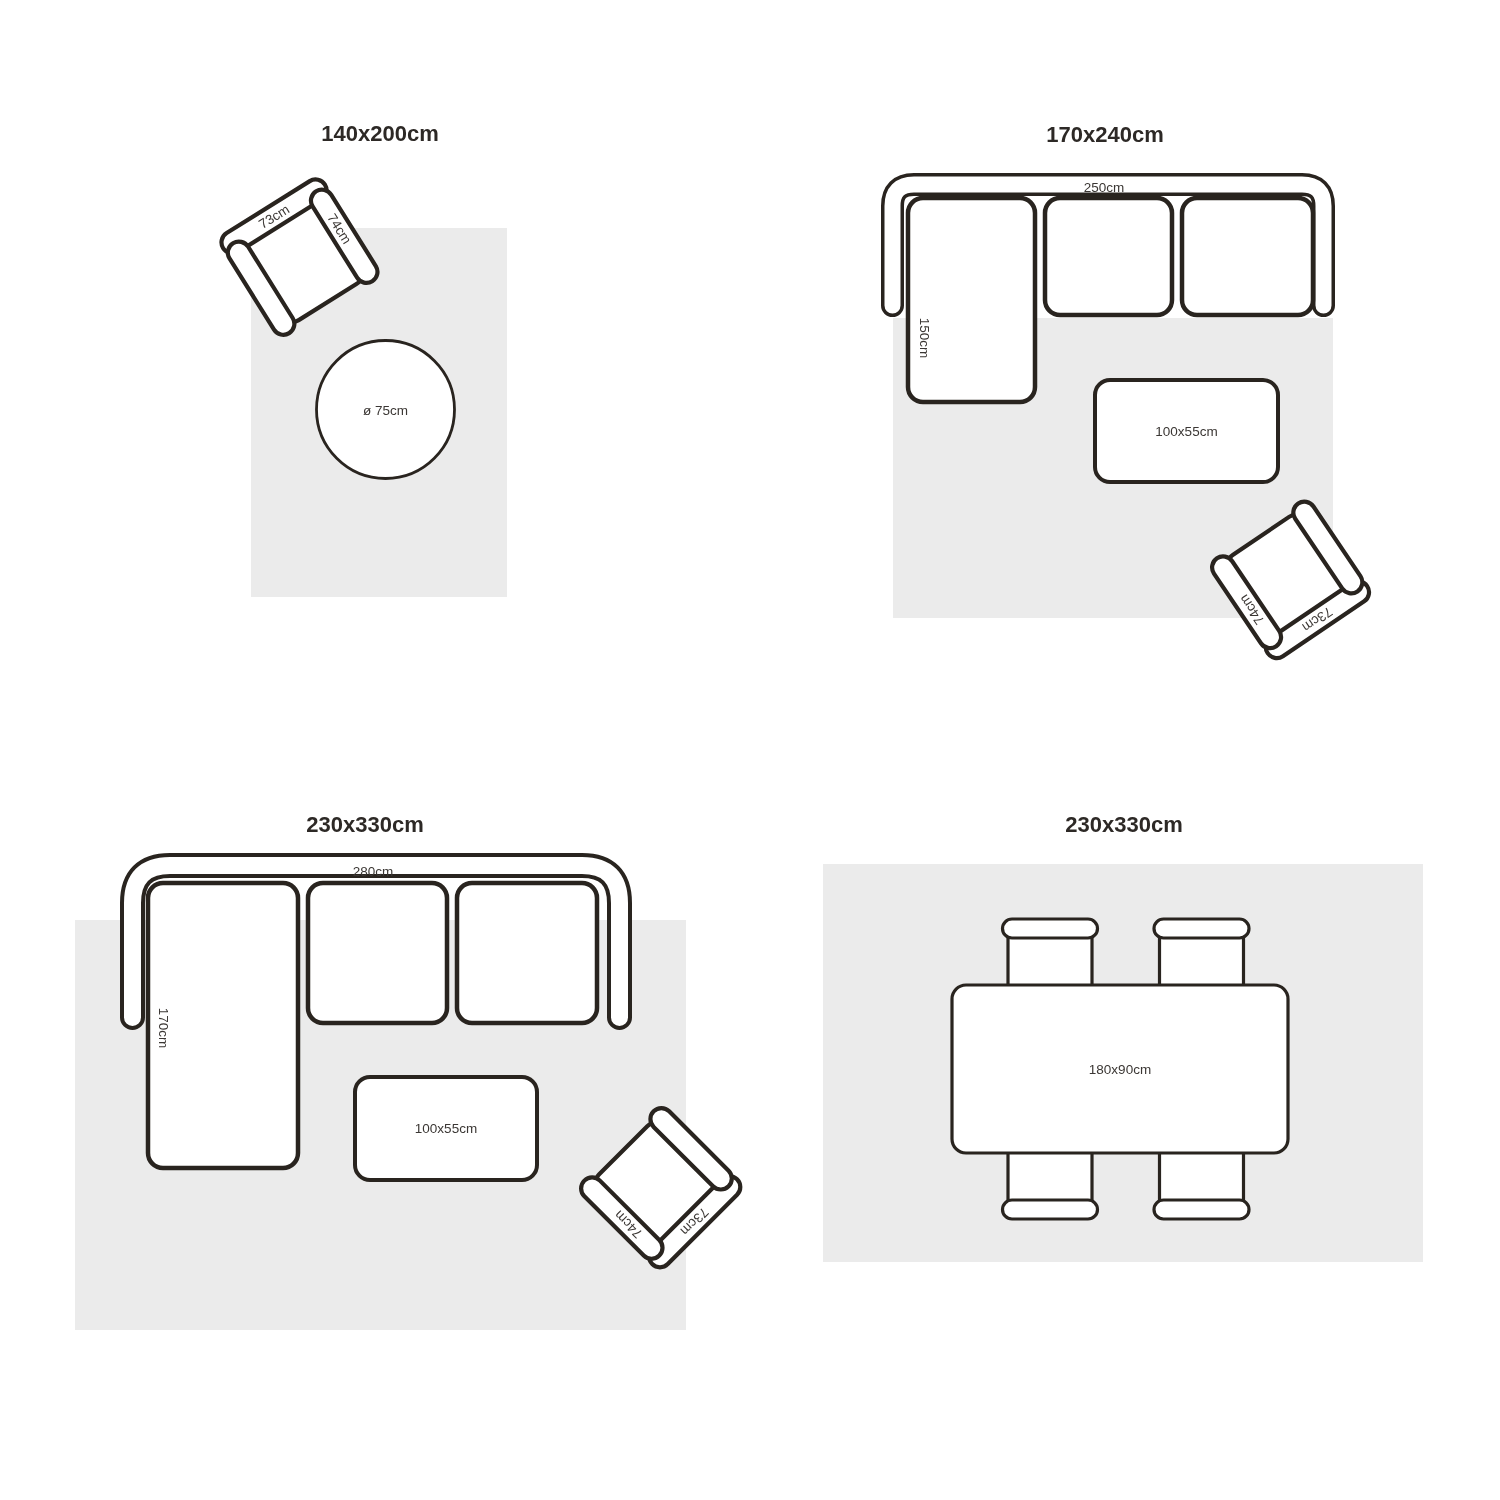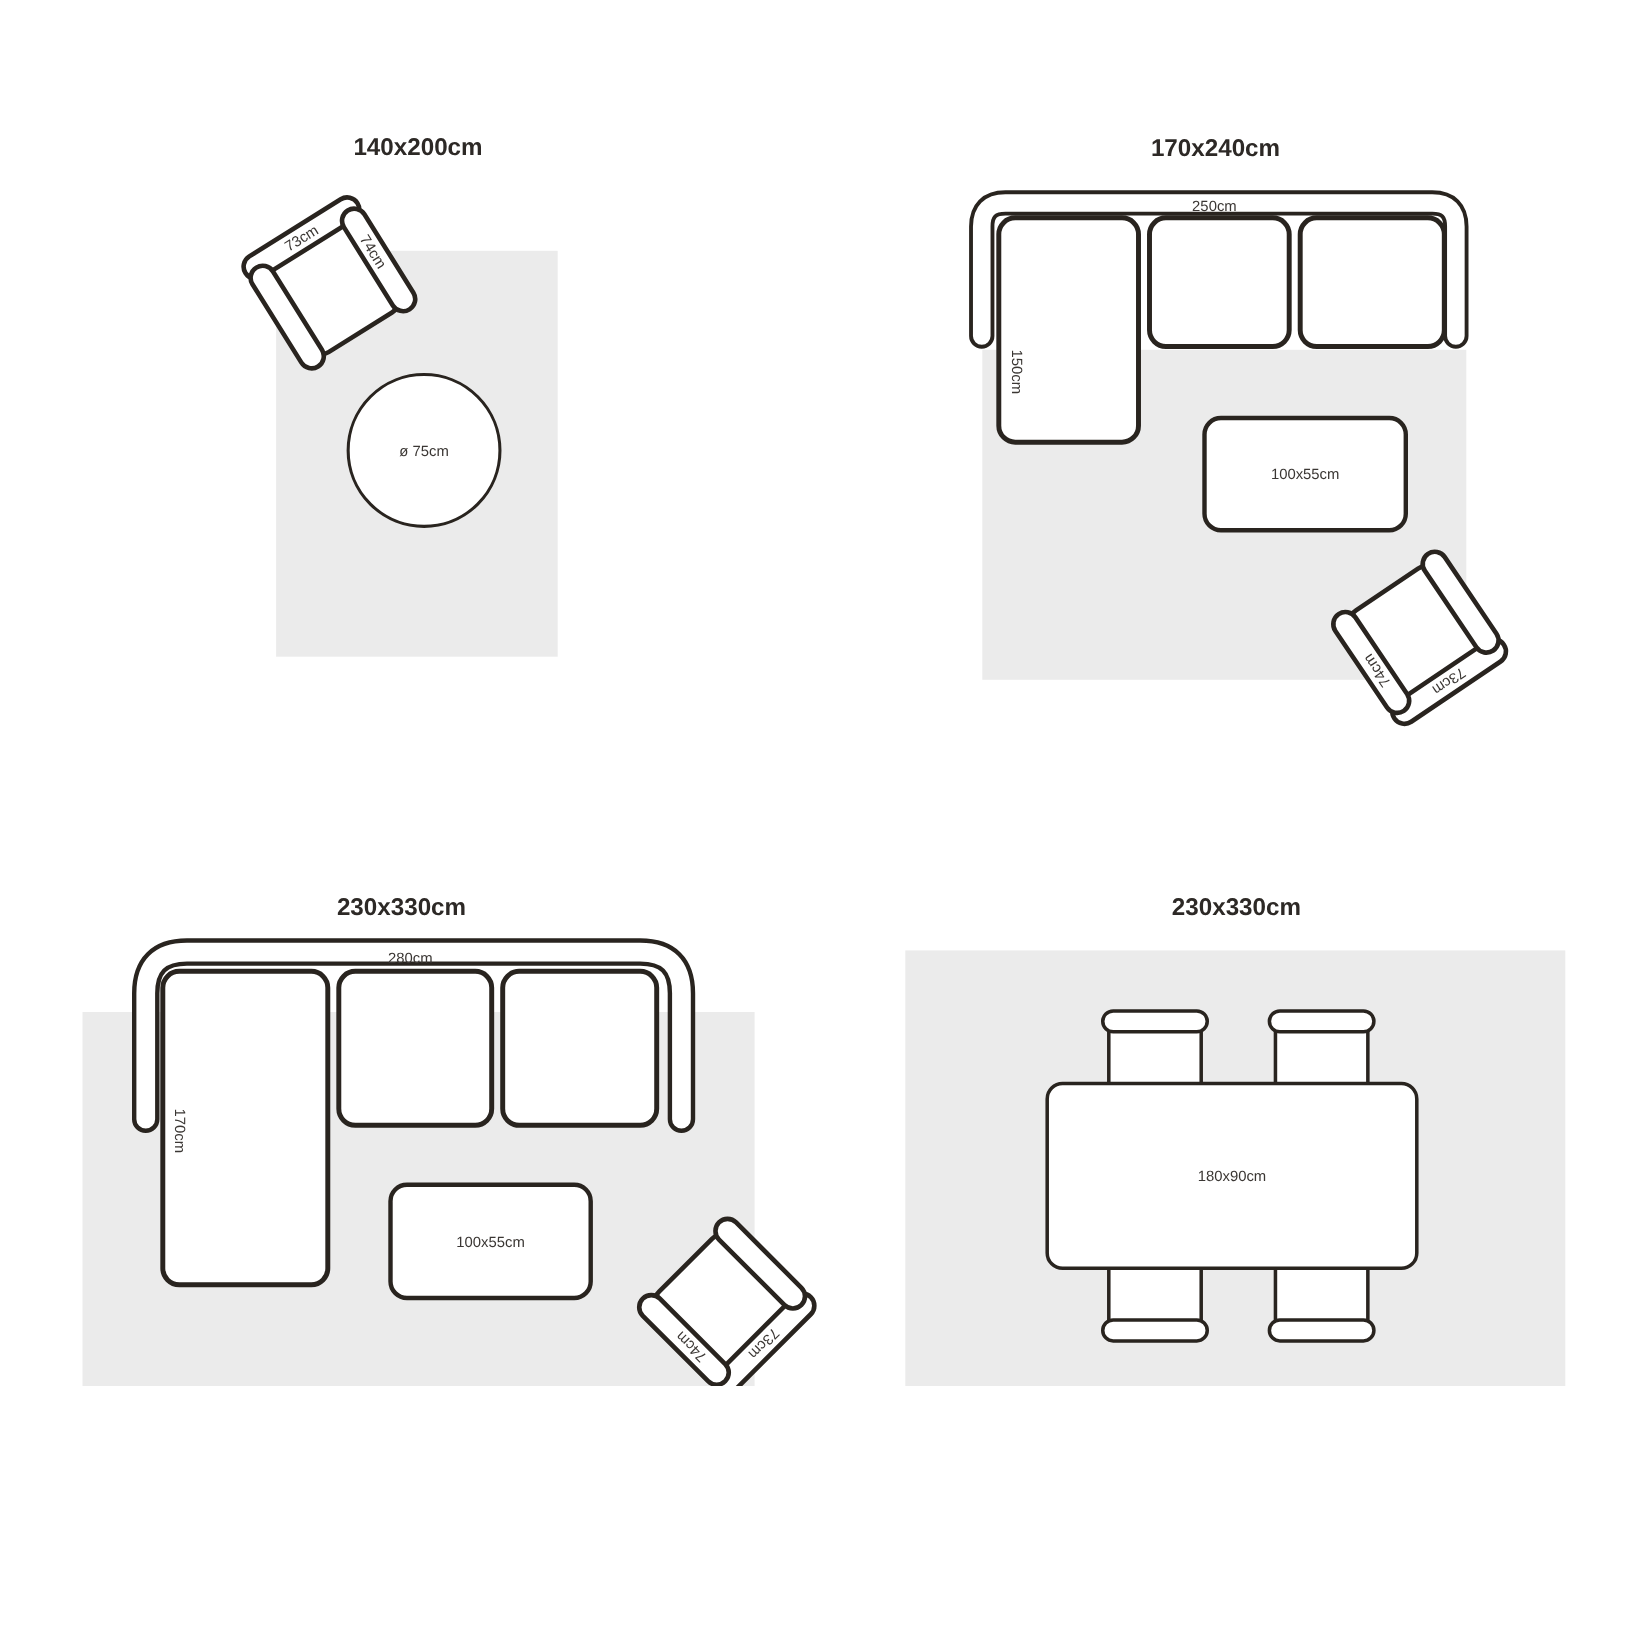--- a/index.html
+++ b/index.html
@@ -4,21 +4,21 @@
 <style>
   :root{
     --outline:#29241f;
     --rug:#ebebeb;
     --furn:#ffffff;
     --label:#3b3734;
     --title:#2d2926;
     --background:#ffffff;
   }
   html,body{margin:0;padding:0;background:var(--background);}
-  .canvas{position:relative;width:1500px;height:1260px;background:var(--background);overflow:hidden;}
+  .canvas{position:relative;width:1500px;height:1500px;background:var(--background);overflow:hidden;}
   svg{display:block;}
   text{text-anchor:middle;font-family:"Liberation Sans",sans-serif;}
   .title{fill:var(--title);font-size:22px;font-weight:700;}
   .lbl{fill:var(--label);font-size:13.5px;font-weight:400;}
   .rug{fill:var(--rug);stroke:none;}
   .furn{fill:var(--furn);stroke:var(--outline);}
   .band-outer{fill:none;stroke:var(--outline);stroke-linecap:round;}
   .band-inner{fill:none;stroke:var(--furn);stroke-linecap:round;}
   .sw-cushion{stroke-width:4.5;}
   .sw-chair{stroke-width:4.2;}

